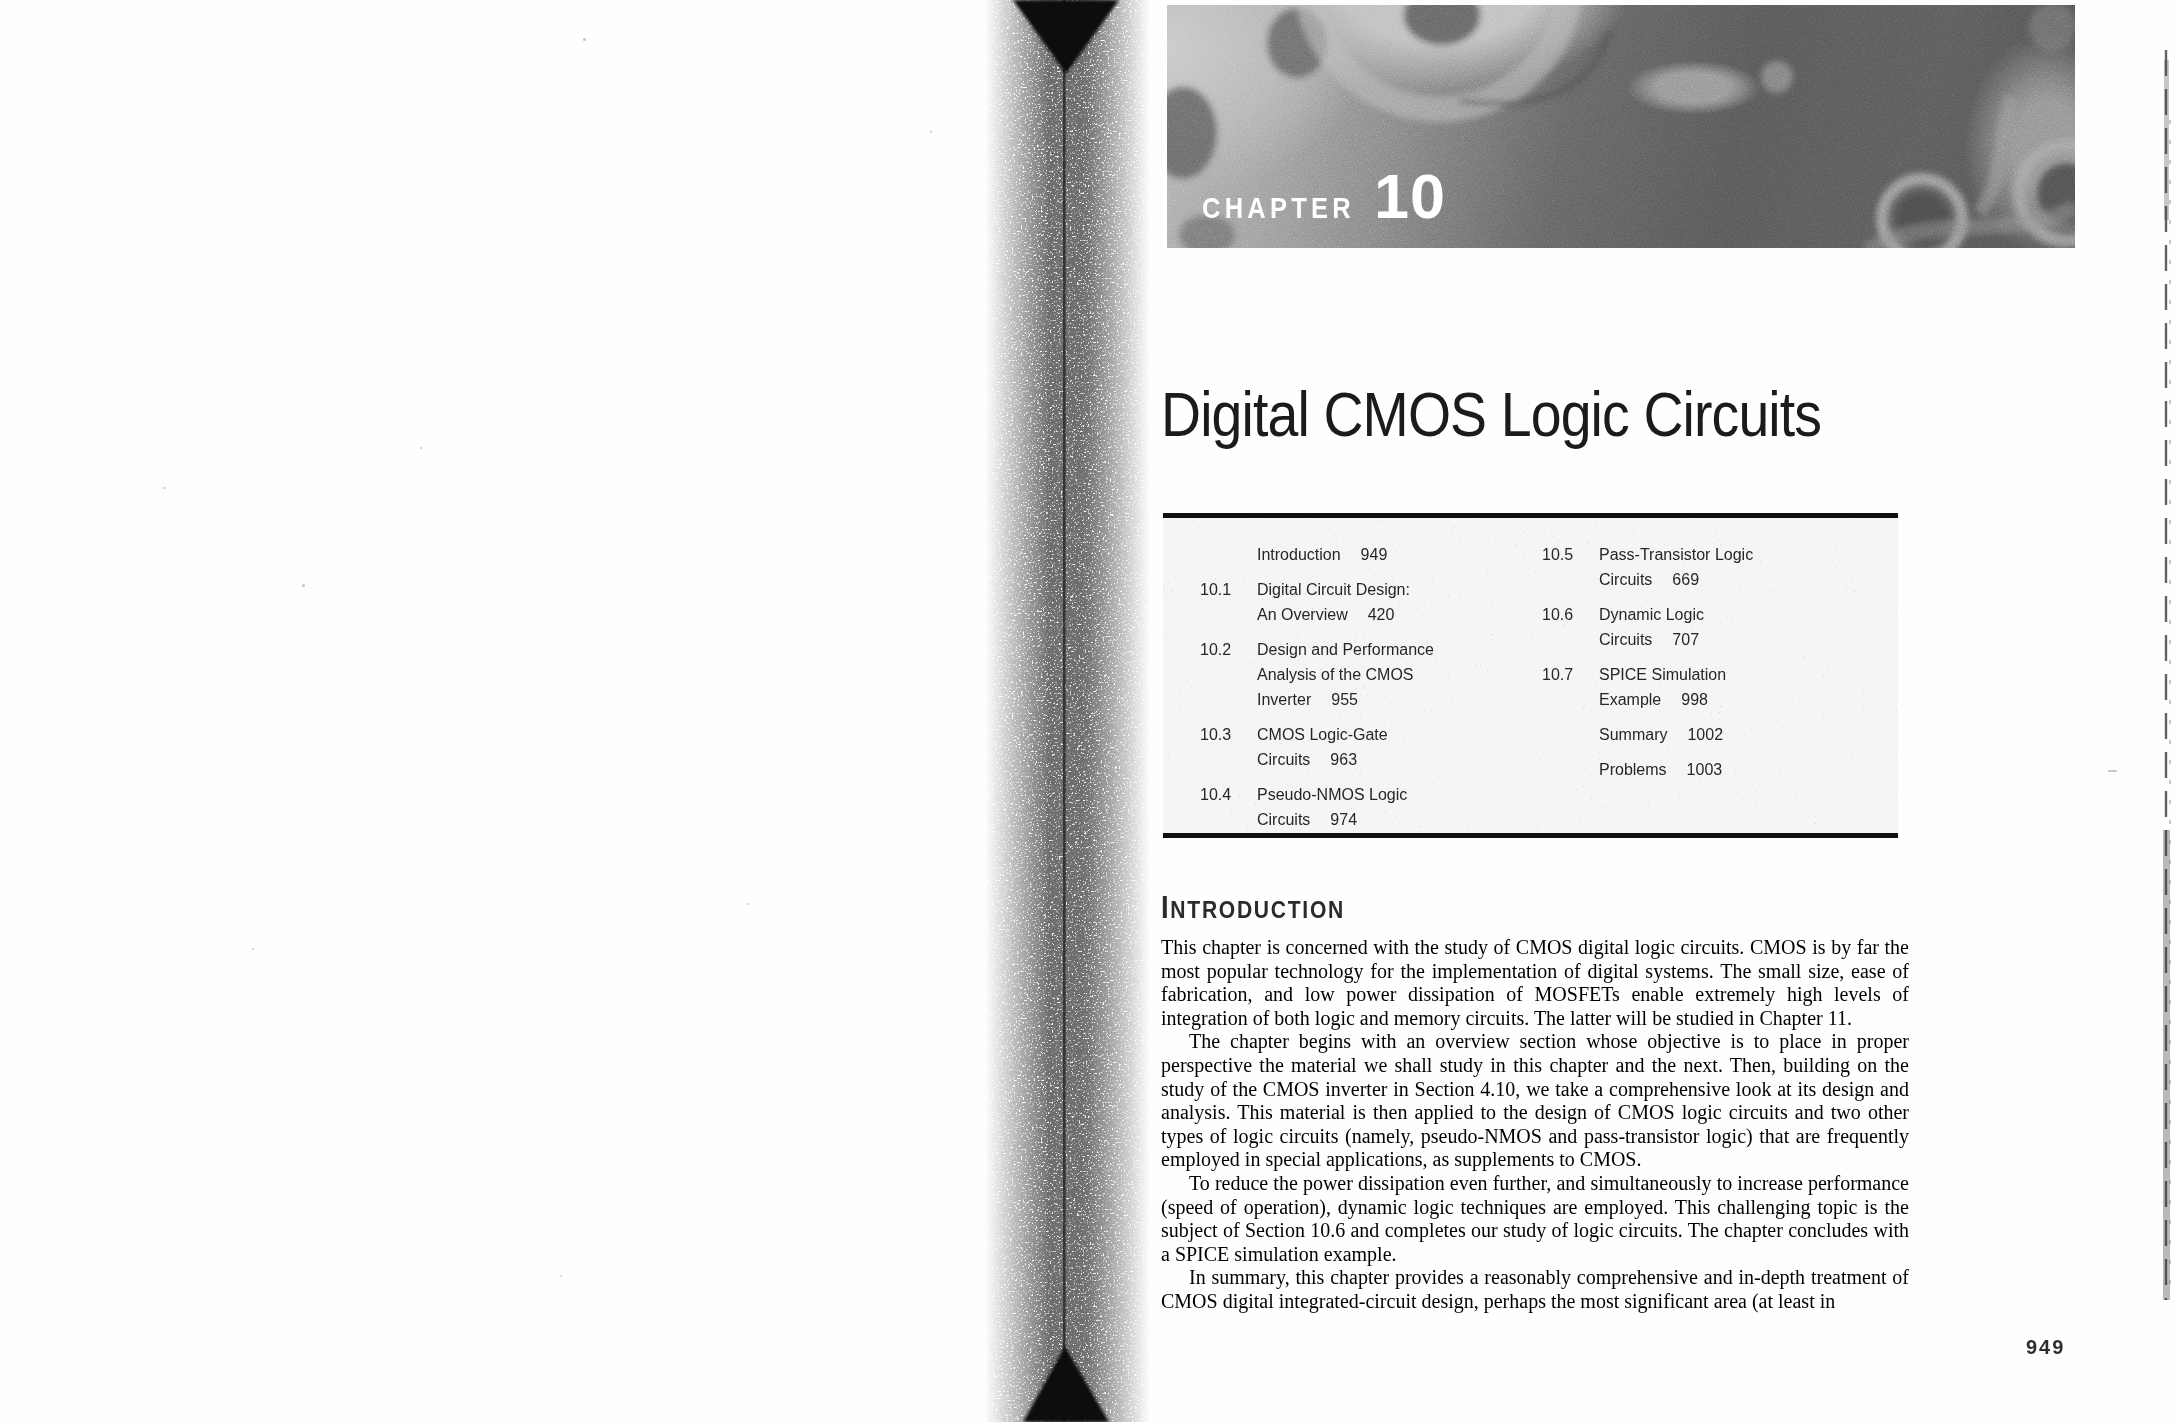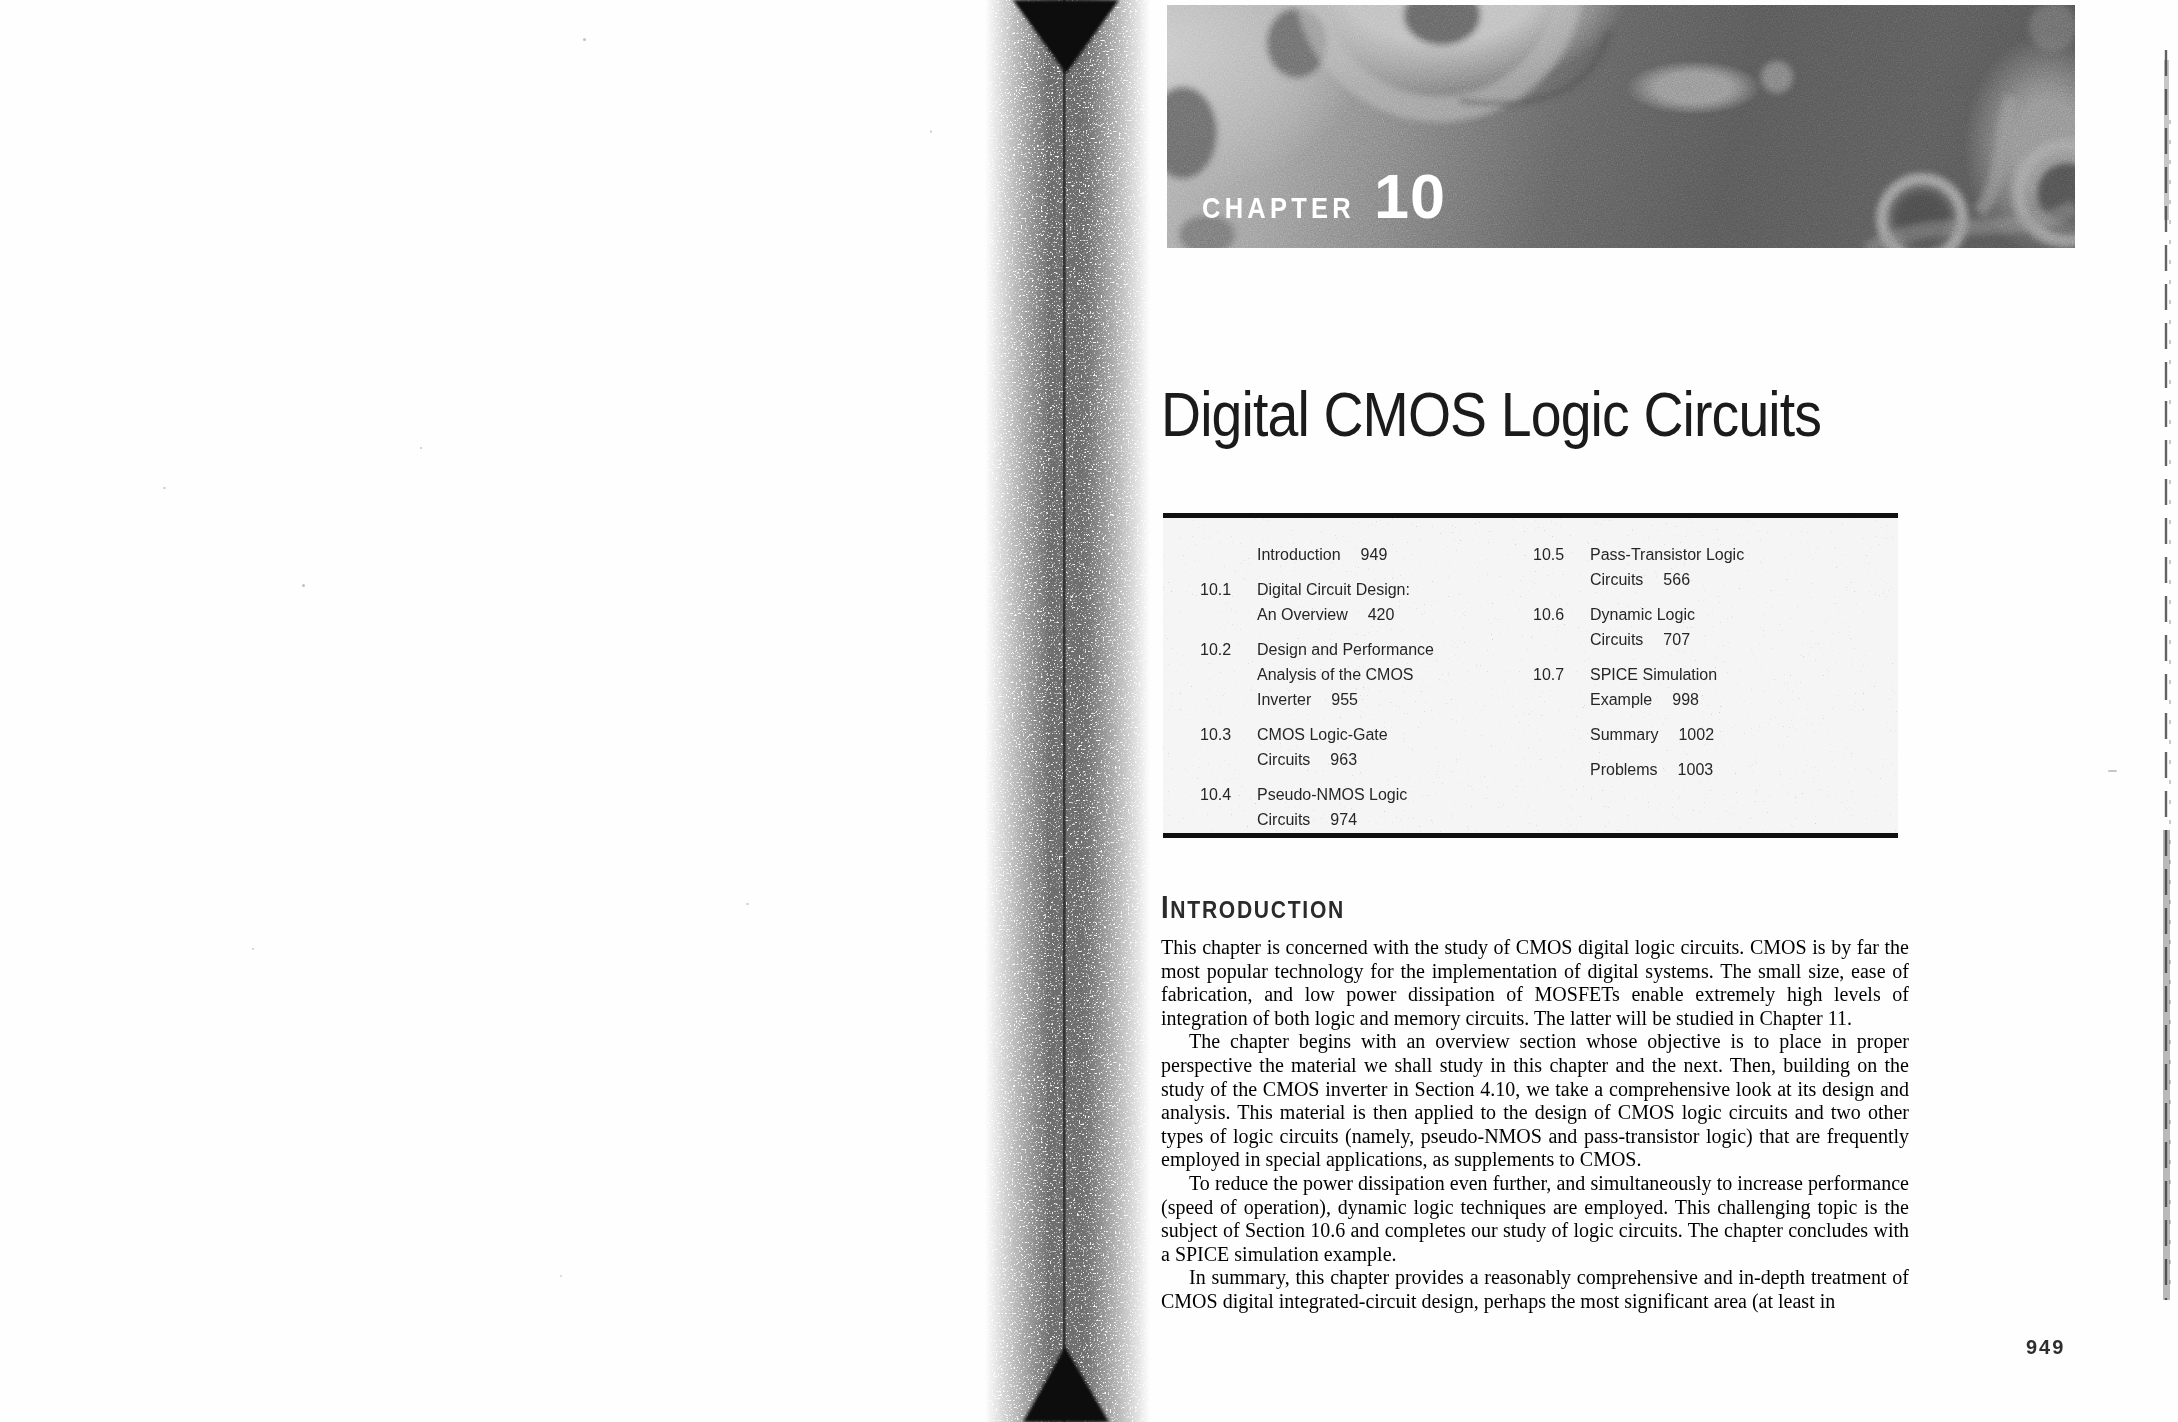--- a/index.html
+++ b/index.html
@@ -33,21 +33,21 @@
     letter-spacing:-1px;color:#1b1b1b;transform:scaleX(.88);transform-origin:left top;white-space:nowrap;
   }
   
   .toc-box{
     position:absolute;left:1163px;top:513px;width:735px;height:325px;box-sizing:border-box;
     background:#d0d0d0;border-top:5px solid #101010;border-bottom:5px solid #101010;
   }
   .toc-noise{position:absolute;left:0;top:0;width:100%;height:100%;opacity:.8;pointer-events:none;}
   .toc-col{position:absolute;top:24px;font-size:16px;line-height:25px;color:#262626;}
   .toc-col-left{left:37px;width:300px;}
-  .toc-col-right{left:370px;width:330px;}
+  .toc-col-right{left:379px;width:330px;}
   .toc-item{display:flex;margin-bottom:10px;}
   .toc-num{width:57px;flex:none;}
   .toc-label{white-space:pre-line;}
   .toc-page{margin-left:20px;}
   
   .intro-heading{
     position:absolute;left:1161px;top:889px;font-weight:700;color:#2b2b2b;
     transform:scaleX(.86);transform-origin:left top;white-space:nowrap;
   }
   .intro-heading .initial{font-size:32px;letter-spacing:2px;}
@@ -188,21 +188,21 @@
         <span class="toc-num">10.4</span>
         <span class="toc-label"><span>Pseudo-NMOS Logic
 Circuits</span><span class="toc-page">974</span></span>
       </div>
     </div>
 
     <div class="toc-col toc-col-right">
       <div class="toc-item">
         <span class="toc-num">10.5</span>
         <span class="toc-label"><span>Pass-Transistor Logic
-Circuits</span><span class="toc-page">566</span></span>
+Circuits</span><span class="toc-page">669</span></span>
       </div>
       <div class="toc-item">
         <span class="toc-num">10.6</span>
         <span class="toc-label"><span>Dynamic Logic
 Circuits</span><span class="toc-page">707</span></span>
       </div>
       <div class="toc-item">
         <span class="toc-num">10.7</span>
         <span class="toc-label"><span>SPICE Simulation
 Example</span><span class="toc-page">998</span></span>

